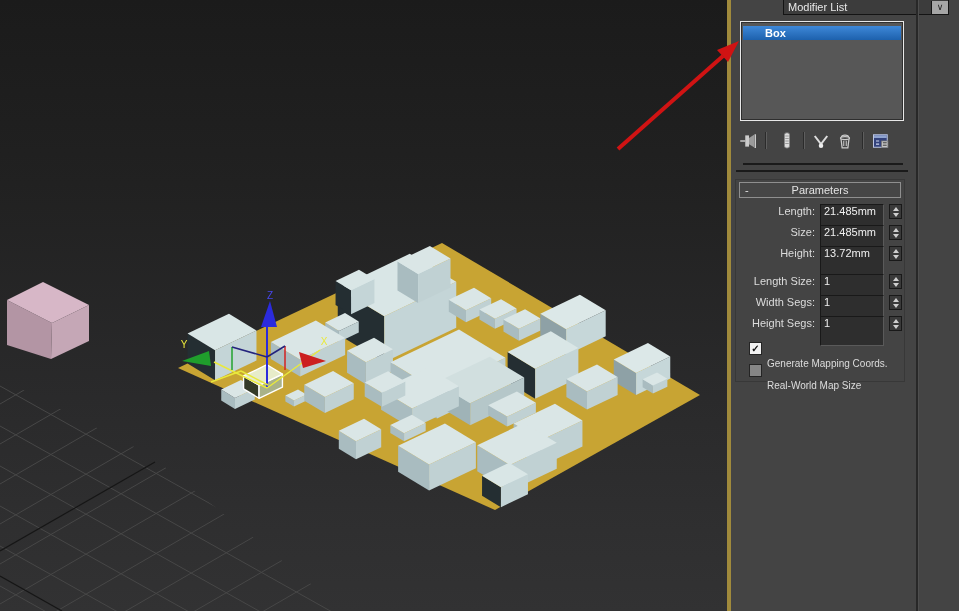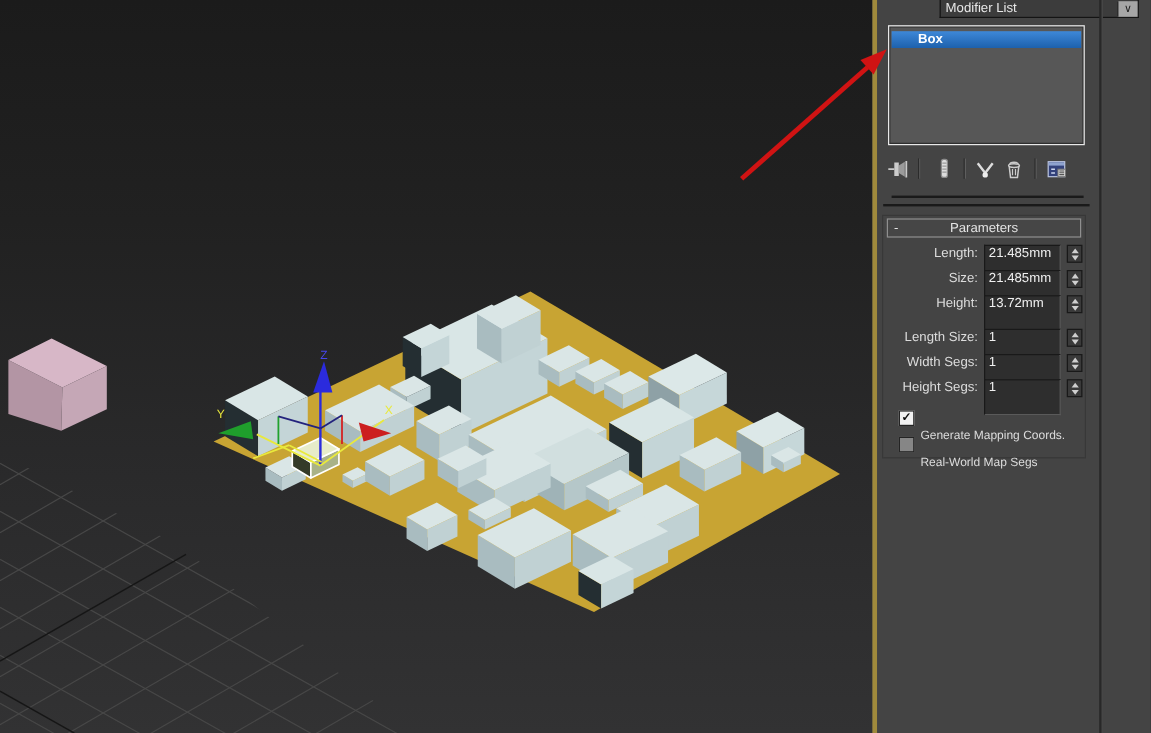--- a/index.html
+++ b/index.html
@@ -323,21 +323,21 @@
       <div class="check-row" style="top:162px">
         <span class="checkbox checked">
             <span class="mark">✓</span>
           </span>
         <span class="c-label">Generate Mapping Coords.</span>
       </div>
       <div class="check-row" style="top:184px">
         <span class="checkbox">
             <span class="mark"></span>
           </span>
-        <span class="c-label">Real-World Map Segs</span>
+        <span class="c-label">Real-World Map Size</span>
       </div>
     </div>
 
     <div class="panel-vline"></div>
   </div>
 
   <svg class="overlay" id="overlay-svg" width="959" height="611" viewBox="0 0 959 611">
       <g>
         <line x1="618" y1="149" x2="723" y2="56" stroke="#d01313" stroke-width="4"></line>
         <polygon points="739,41 728,62 717,50" fill="#d01313"></polygon>

